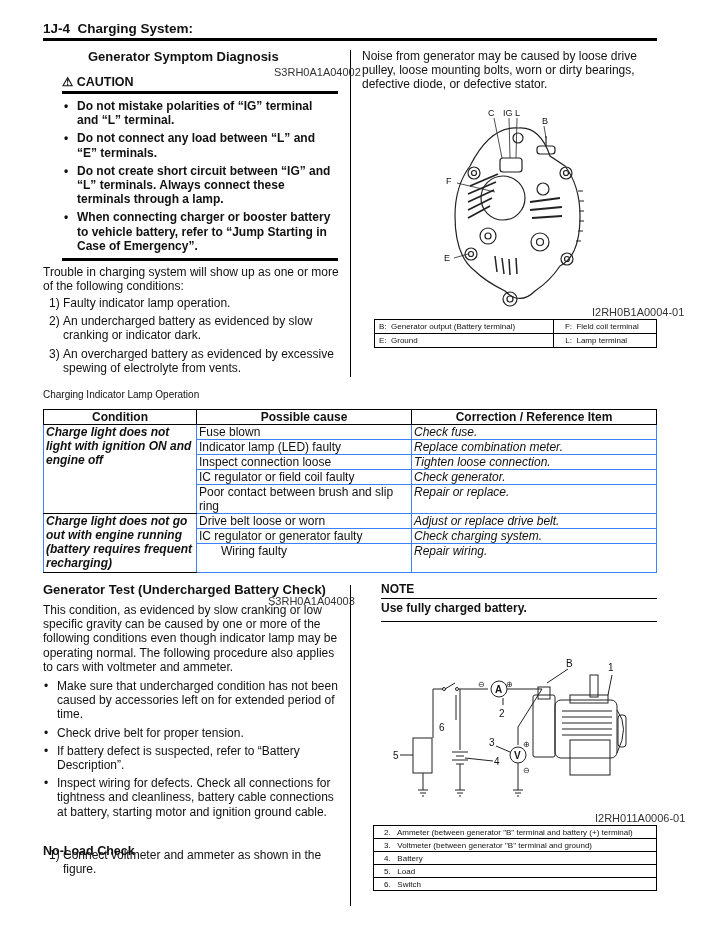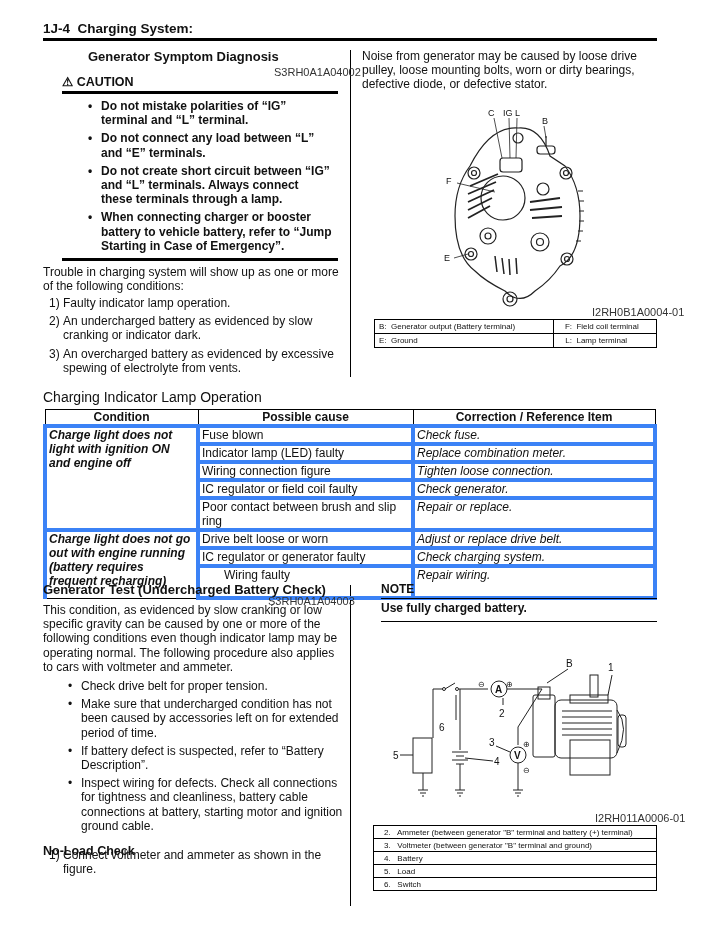--- a/index.html
+++ b/index.html
@@ -7,30 +7,30 @@
   .abs{position:absolute;}
   .hdr{left:43px;top:21px;font-size:13.5px;font-weight:bold;}
   .hdr-rule{left:43px;top:38px;width:614px;height:3px;background:#000;}
   .vrule{left:350px;width:1px;background:#000;}
   .h2{font-size:13px;font-weight:bold;}
   .code{font-size:11px;color:#333;}
   .p{font-size:12px;line-height:14.2px;}
   .caution{left:62px;top:74px;font-size:12.5px;font-weight:bold;}
   .crule{height:3px;background:#000;}
   ul.b{list-style:none;margin:0;padding:0;}
-  ul.b li{position:relative;padding-left:14px;margin-bottom:4px;margin-left:24px;}
+  ul.b li{position:relative;padding-left:14px;margin-bottom:4px;}
   ul.b li:before{content:"•";position:absolute;left:1px;top:0;}
   ol.n{list-style:none;margin:0;padding:0;}
   ol.n li{position:relative;padding-left:20px;margin-bottom:4px;}
   ol.n li span.num{position:absolute;left:6px;}
   table.legend{border-collapse:collapse;font-size:8px;}
   table.legend td{border:1px solid #000;padding:1px 4px;height:11px;}
   table.main{position:absolute;left:43px;top:409px;width:614px;border-collapse:collapse;font-size:12px;line-height:14px;}
   table.main th{border:1px solid #000;font-weight:bold;padding:0 2px;height:14px;text-align:center;}
-  table.main td{border:4px solid #3b82f6;padding:0 2px;vertical-align:top;}
+  table.main td{border:1px solid #3b82f6;padding:0 2px;vertical-align:top;}
   table.main td.cond{font-style:italic;font-weight:bold;border-bottom:1px solid #000;}
   table.main td.corr{font-style:italic;}
   .note-rule{height:1px;background:#000;}
   table.parts{border-collapse:collapse;font-size:8px;width:284px;}
   table.parts td{border:1px solid #000;padding:0 4px 0 10px;height:12px;}
 </style>
 </head>
 <body>
 
 <div class="abs hdr">
@@ -114,39 +114,39 @@
     <td style="width:170px;"><span>B:</span>&nbsp; <span>Generator output (Battery terminal)</span></td>
     <td><span style="display:inline-block;width:14px;text-align:right;">F:</span>&nbsp; <span>Field coil terminal</span></td>
   </tr>
   <tr>
     <td><span>E:</span>&nbsp; <span>Ground</span></td>
     <td><span style="display:inline-block;width:14px;text-align:right;">L:</span>&nbsp; <span>Lamp terminal</span></td>
   </tr>
 </tbody>
   </table>
 
-<div class="abs" style="left:43px;top:389px;font-size:14px;">Charging Indicator Lamp Operation</div>
+<div class="abs" style="left:43px;top:389px;font-size:10px;">Charging Indicator Lamp Operation</div>
 <table class="main">
   <tbody>
       <tr>
     <th style="width:148px;">Condition</th>
     <th style="width:210px;">Possible cause</th>
     <th>Correction / Reference Item</th>
   </tr>
   <tr>
     <td class="cond" rowspan="5">Charge light does not light with ignition ON and engine off</td>
     <td>Fuse blown</td>
     <td class="corr">Check fuse.</td>
   </tr>
   <tr>
     <td>Indicator lamp (LED) faulty</td>
     <td class="corr">Replace combination meter.</td>
   </tr>
   <tr>
-    <td>Wiring connection figure</td>
+    <td>Inspect connection loose</td>
     <td class="corr">Tighten loose connection.</td>
   </tr>
   <tr>
     <td>IC regulator or field coil faulty</td>
     <td class="corr">Check generator.</td>
   </tr>
   <tr>
     <td>Poor contact between brush and slip ring</td>
     <td class="corr" style="height:28px;">Repair or replace.</td>
   </tr>
@@ -163,22 +163,22 @@
     <td style="height:28px;padding-left:24px;">Wiring faulty</td>
     <td class="corr">Repair wiring.</td>
   </tr>
 </tbody>
   </table>
 
 <div class="abs h2" style="left:43px;top:582px;">Generator Test (Undercharged Battery Check)</div>
 <div class="abs code" style="left:268px;top:595px;">S3RH0A1A04003</div>
 <div class="abs p" style="left:43px;top:603px;width:300px;">This condition, as evidenced by slow cranking or low specific gravity can be caused by one or more of the following conditions even though indicator lamp may be operating normal. The following procedure also applies to cars with voltmeter and ammeter.</div>
 <ul class="abs b p" style="left:43px;top:679px;width:300px;">
+  <li>Make sure that undercharged condition has not been caused by accessories left on for extended period of time.</li>
   <li>Check drive belt for proper tension.</li>
-  <li>Make sure that undercharged condition has not been caused by accessories left on for extended period of time.</li>
   <li>If battery defect is suspected, refer to “Battery Description”.</li>
   <li>Inspect wiring for defects. Check all connections for tightness and cleanliness, battery cable connections at battery, starting motor and ignition ground cable.</li>
 </ul>
 <div class="abs" style="left:43px;top:829px;font-size:12.5px;font-weight:bold;margin-top:15px;">No-Load Check</div>
 <ol class="abs n p" style="left:43px;top:848px;width:300px;">
   <li><span class="num">1)</span><span>Connect voltmeter and ammeter as shown in the figure.</span></li>
 </ol>
 
 <div class="abs" style="left:381px;top:582px;font-size:12px;font-weight:bold;">NOTE</div>
 <div class="abs note-rule" style="left:381px;top:598px;width:276px;"></div>

